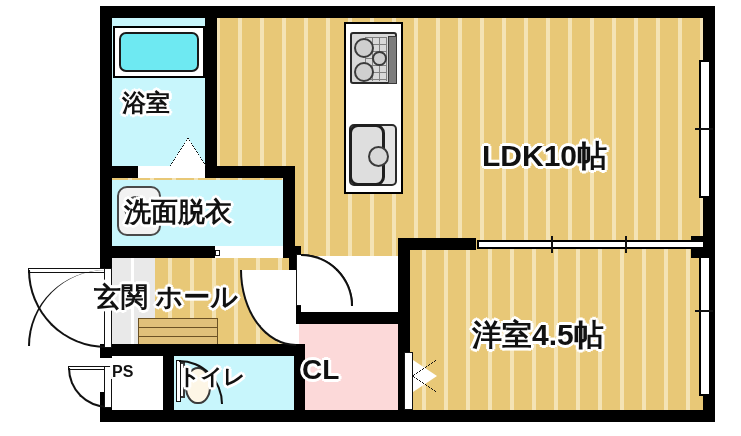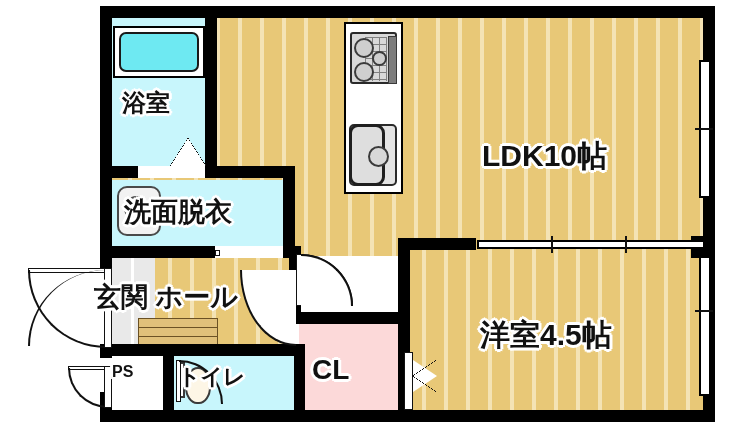--- a/index.html
+++ b/index.html
@@ -43,21 +43,21 @@
     color:#111111;
     font-weight:bold;
     white-space:nowrap;
     letter-spacing:0px;
     text-shadow:
       2px 0 #fff,-2px 0 #fff,0 2px #fff,0 -2px #fff,
       2px 2px #fff,-2px 2px #fff,2px -2px #fff,-2px -2px #fff,
       3px 0 #fff,-3px 0 #fff,0 3px #fff,0 -3px #fff;
   }
   .lbl-ldk{font-size:30px;}
-  .lbl-yoshitsu{font-size:30px;margin-left:8px;}
+  .lbl-yoshitsu{font-size:30px;}
   .lbl-yokushitsu{font-size:24px;}
   .lbl-senmen{font-size:27px;}
   .lbl-genkan{font-size:27px;}
   .lbl-ps{font-size:16px;}
   .lbl-toire{font-size:22px;}
   .lbl-cl{font-size:28px;}
 
   
   .bathtub{
     background:#6ee9f2;
@@ -293,19 +293,19 @@
   <div class="label lbl-yokushitsu" style="left:122px;top:87px;">浴室</div>
 
   <div class="label lbl-genkan" style="left:94px;top:279px;">玄関 ホール</div>
 
   <div class="label lbl-senmen" style="left:124px;top:194px;">洗面脱衣</div>
 
   <div class="label lbl-ps" style="left:112px;top:363px;">PS</div>
 
   <div class="label lbl-toire" style="left:178px;top:362px;">トイレ</div>
 
-  <div class="label lbl-cl" style="left:312px;top:354px;">CL</div>
+  <div class="label lbl-cl" style="left:302px;top:354px;">CL</div>
 
   <div class="label lbl-ldk" style="left:482px;top:136px;">LDK10帖</div>
 
   <div class="label lbl-yoshitsu" style="left:472px;top:315px;">洋室4.5帖</div>
 
 </div>
 
 </body></html>

